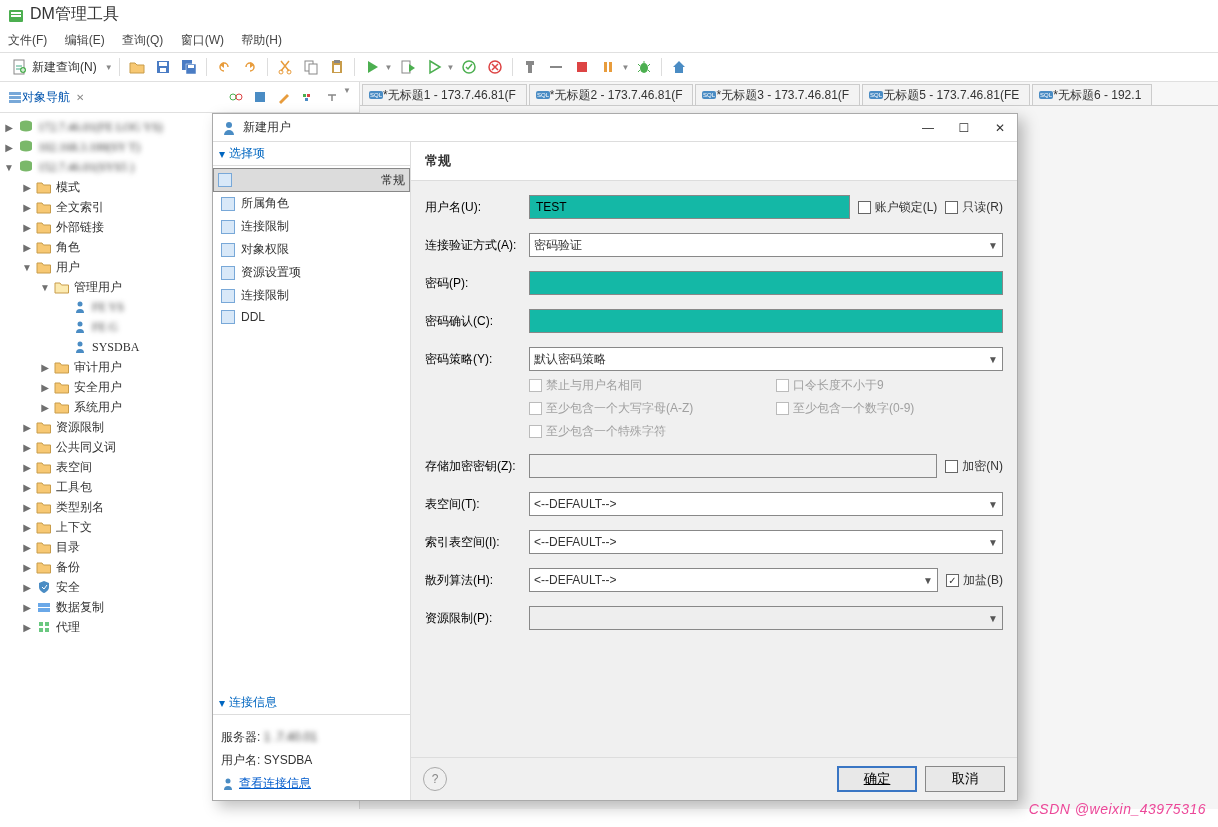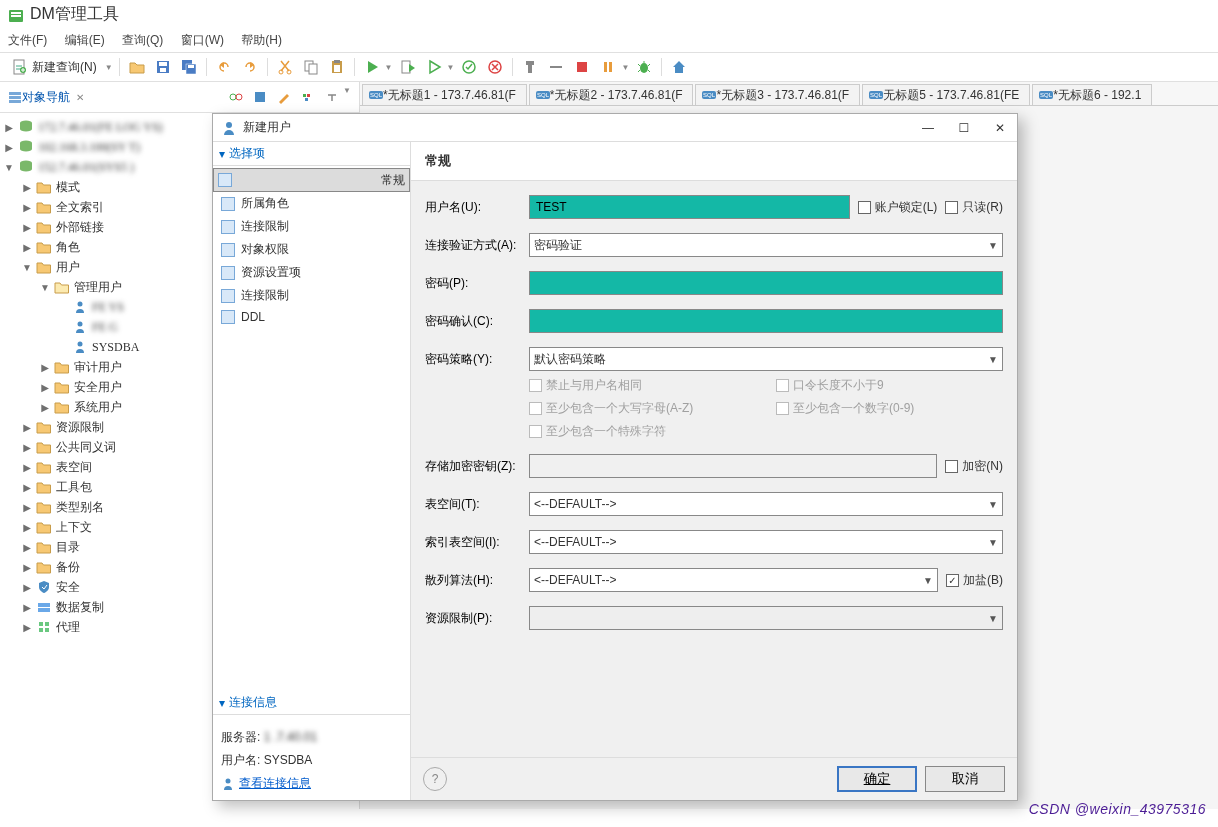--- a/index.html
+++ b/index.html
@@ -76,21 +76,21 @@
 .chk.disabled span { color:#a0a0a0; }
 .policy-grid { display: grid; grid-template-columns: 1fr 1fr; margin-left: 104px; gap: 6px 20px; margin-top:-8px; margin-bottom:14px;}
 .hint { color: #888; font-size: 12px; white-space: nowrap; }
 
 .dlg-footer { display: flex; align-items: center; padding: 8px 12px; border-top: 1px solid #ddd; background: #f0f0f0; }
 .help { width: 24px; height: 24px; border: 1px solid #aaa; border-radius: 50%; display:flex; align-items:center; justify-content:center; color:#888; cursor:pointer; }
 .dlg-btns { margin-left: auto; display: flex; gap: 8px; }
 .btn { min-width: 80px; height: 26px; border: 1px solid #888; background: #e8e8e8; cursor: pointer; }
 .btn.primary { border: 2px solid #3a76c4; text-decoration: underline; }
 
-.watermark { position: absolute; right: 12px; bottom: 10px; color: #4c1d95; font-size: 14px; font-style: italic; letter-spacing: 0.5px; pointer-events: none; }
+.watermark { position: absolute; right: 12px; bottom: 10px; color: #ec4899; font-size: 14px; font-style: italic; letter-spacing: 0.5px; pointer-events: none; }
 </style>
 </head>
 <body>
 
 <div class="titlebar">
   <svg width="16" height="16">
       <rect x="1" y="3" width="14" height="12" rx="1" fill="#4caf50"></rect>
       <rect x="3" y="5" width="10" height="2" fill="#fff"></rect>
       <rect x="3" y="8" width="10" height="2" fill="#fff"></rect>
     </svg>

